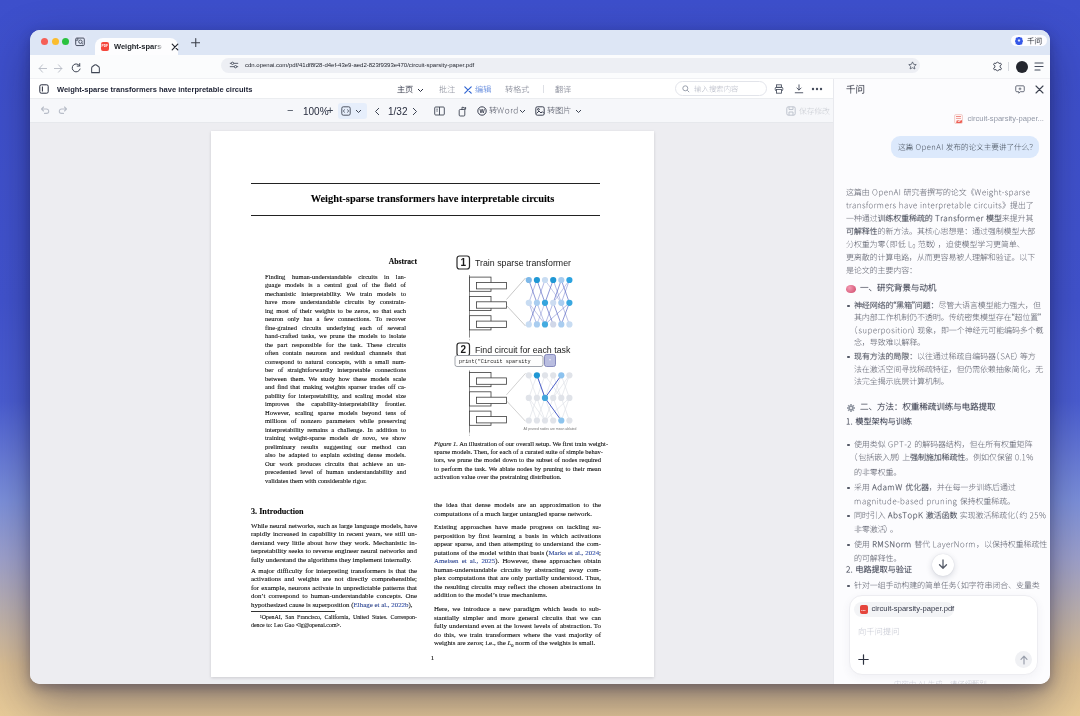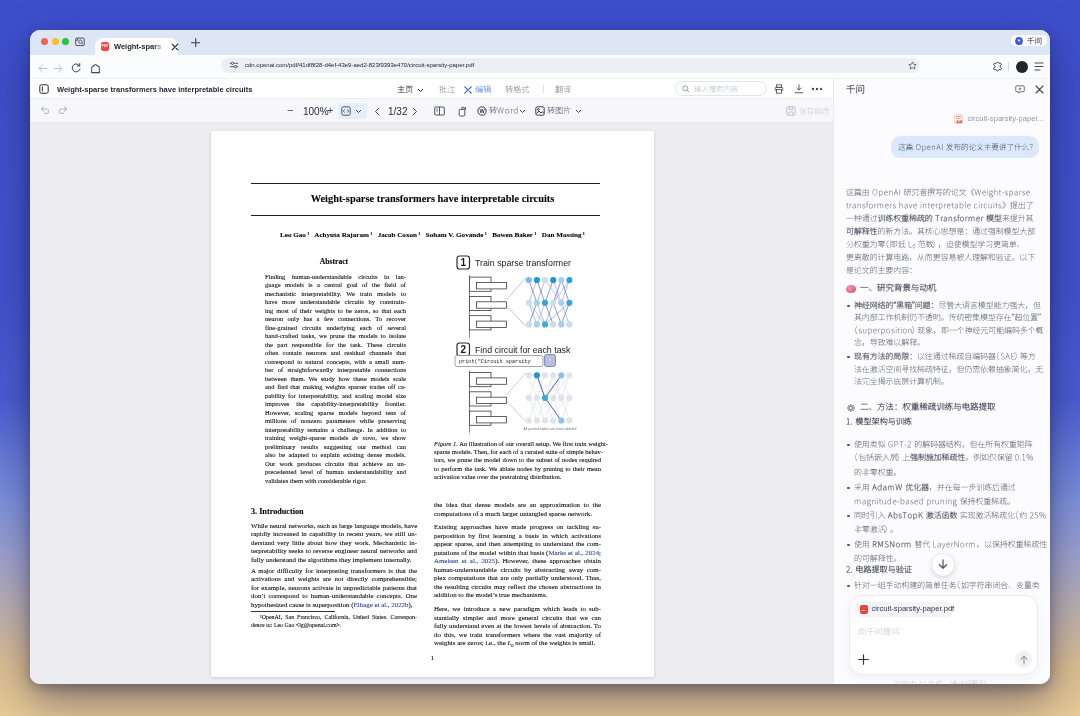--- a/index.html
+++ b/index.html
@@ -593,22 +593,21 @@
         </g>
       </svg>
 
   </div>
 
   <div class="viewer">
     <div class="page" id="pg">
       <div class="abs" style="left:40px;top:52px;width:349px;height:1px;background:#222;"></div>
       <div class="abs" style="left:0;top:62px;width:443px;text-align:center;font-size:10.4px;font-weight:bold;color:#000;">Weight-sparse transformers have interpretable circuits</div>
       <div class="abs" style="left:40px;top:84px;width:349px;height:1px;background:#222;"></div>
-      <div class="abs" style="left:0;top:100px;width:443px;text-align:center;font-size:7.1px;font-weight:bold;color:#000;">Leo Gao ¹&nbsp;&nbsp; Achyuta Rajaram ¹&nbsp;&nbsp; Jacob Coxon ¹&nbsp;&nbsp; Soham V. Govande ¹&nbsp;&nbsp; Bowen Baker ¹&nbsp;&nbsp; Dan Mossing ¹</div>
-      <div class="abs" style="left:40px;top:126px;width:166px;text-align:center;font-size:7.6px;font-weight:bold;color:#000;">Abstract</div>
+      <div class="abs" style="left:40px;top:126px;width:166px;text-align:right;font-size:7.6px;font-weight:bold;color:#000;">Abstract</div>
       <div class="abs" style="left:54px;top:141.5px;width:141px;font-size:6.55px;line-height:8.5px;color:#0a0a0a;" id="abstract">
         <div class="jline">Finding human-understandable circuits in lan-</div>
         <div class="jline">guage models is a central goal of the field of</div>
         <div class="jline">mechanistic interpretability. We train models to</div>
         <div class="jline">have more understandable circuits by constrain-</div>
         <div class="jline">ing most of their weights to be zeros, so that each</div>
         <div class="jline">neuron only has a few connections. To recover</div>
         <div class="jline">fine-grained circuits underlying each of several</div>
         <div class="jline">hand-crafted tasks, we prune the models to isolate</div>
         <div class="jline">the part responsible for the task. These circuits</div>

